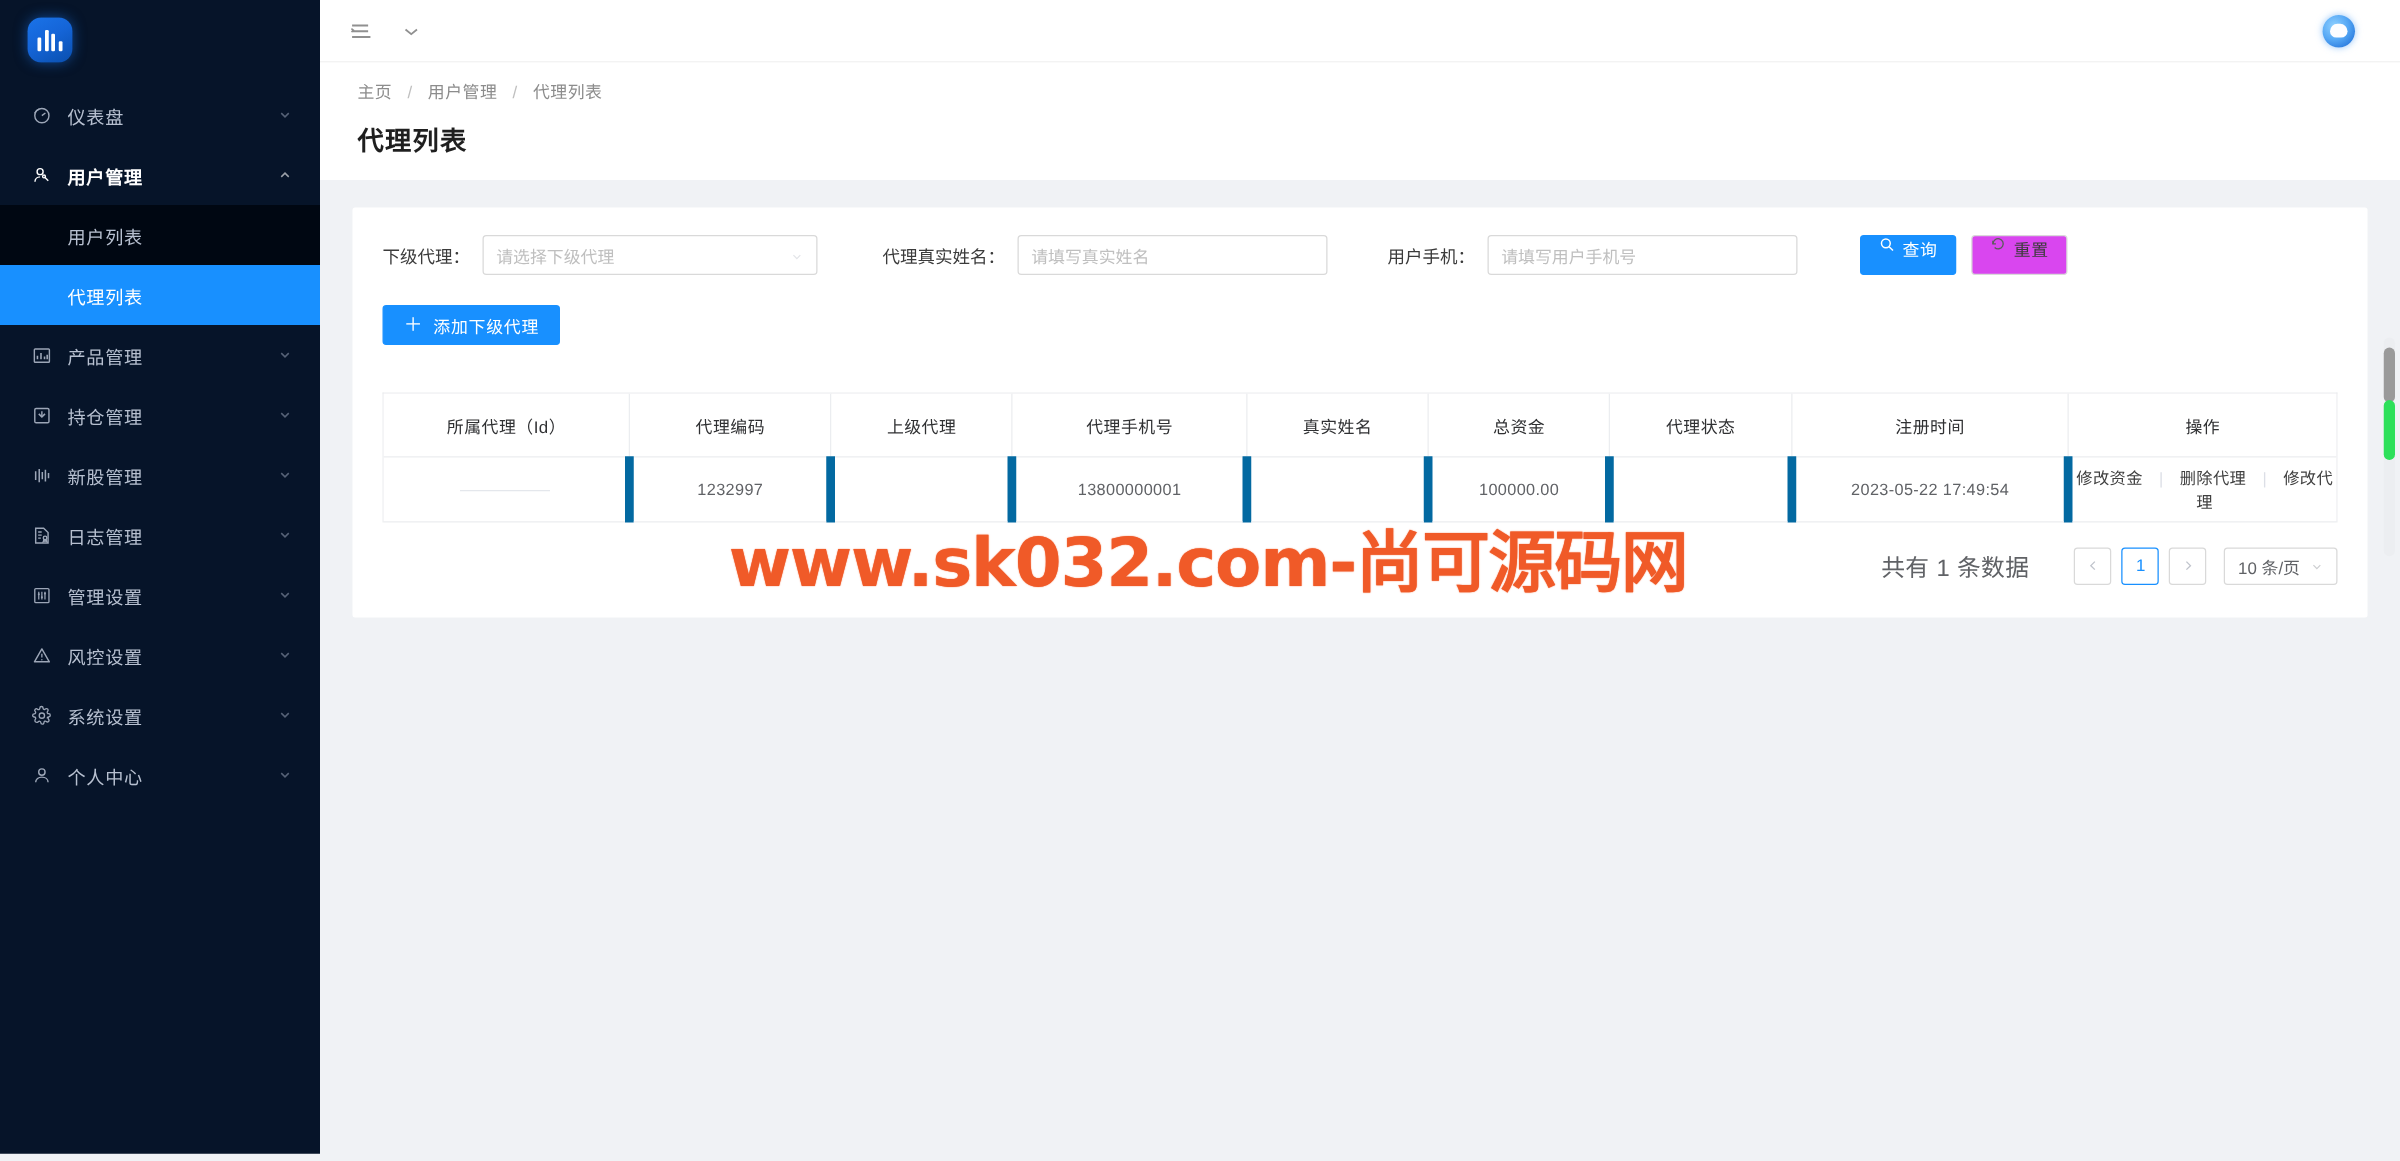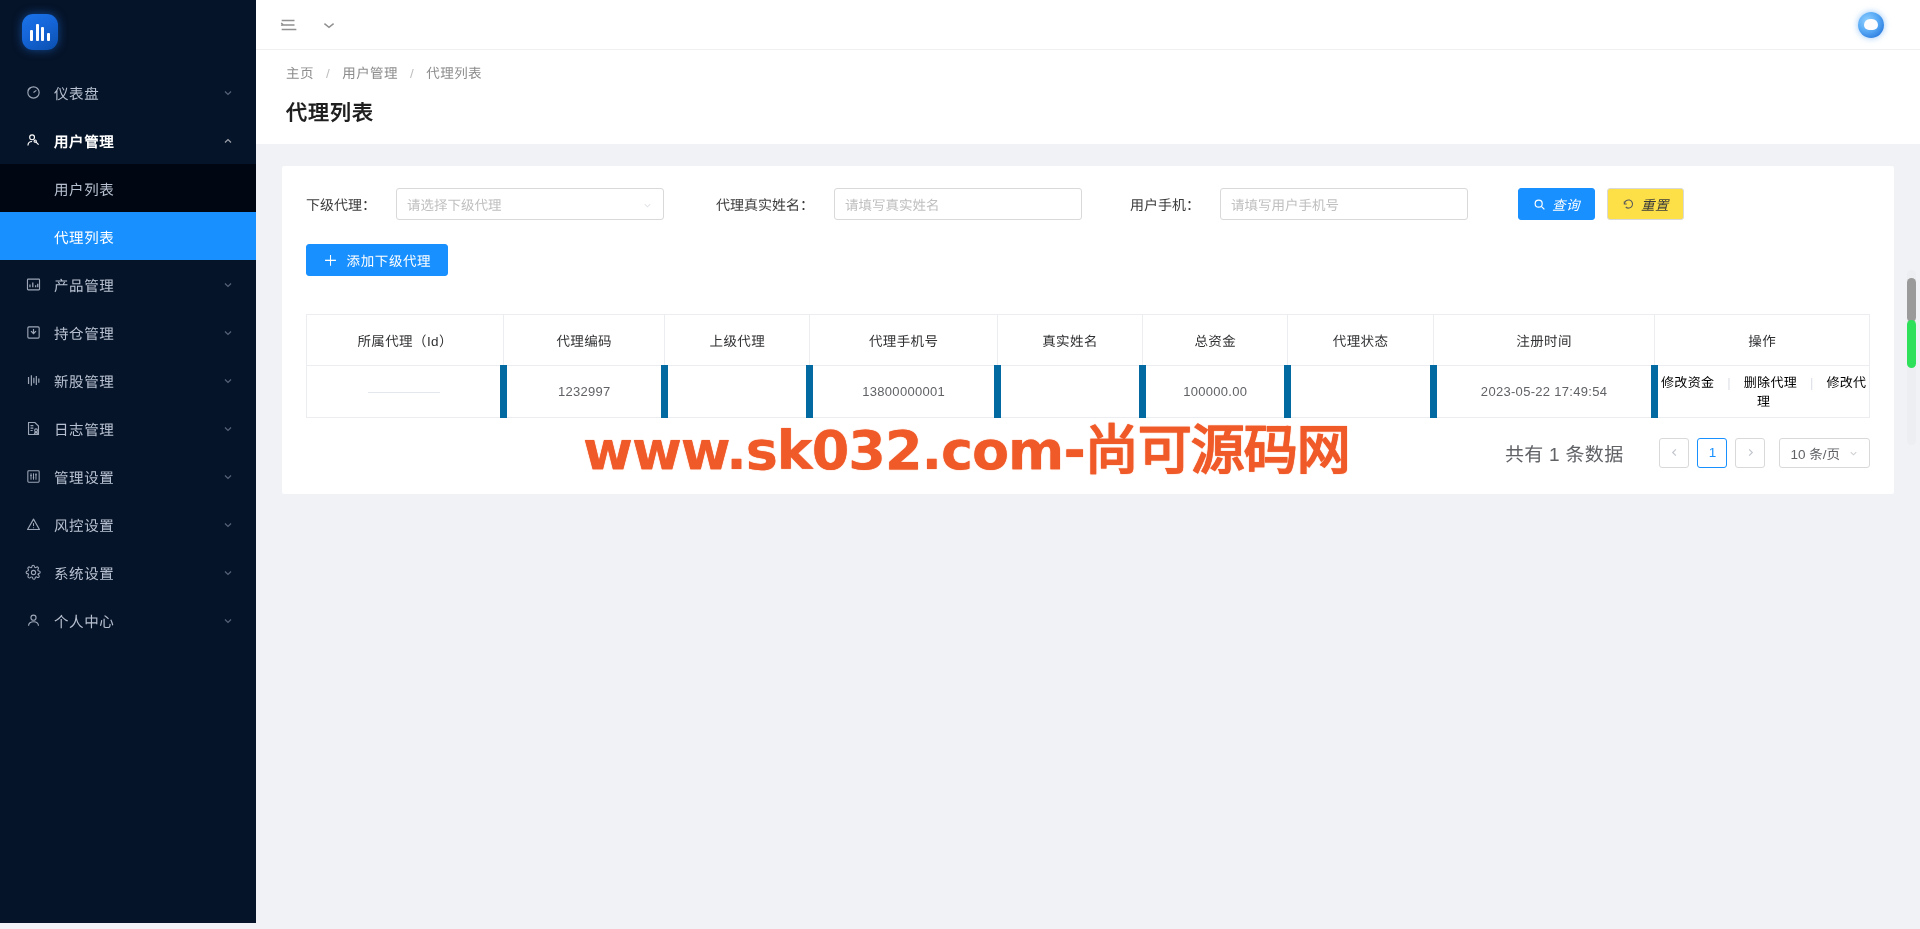--- a/index.html
+++ b/index.html
@@ -94,35 +94,35 @@
   .card { background: #ffffff; border-radius: 2px; padding: 22px 24px 26px 24px; min-height: 318px; }
 
   
   .filters { display: flex; align-items: center; }
   .fgroup { display: flex; align-items: center; }
   .flabel { font-size: 14px; color: #3b3b3b; white-space: nowrap; }
   .fselect, .finput {
     height: 32px; border: 1px solid #d9d9d9; border-radius: 3px;
     background: #fff; display: flex; align-items: center;
     padding: 14px 10px; font-size: 13.5px; color: #bfbfbf;
-    margin-left: 20px;
+    margin-left: 10px;
   }
   .fselect { width: 268px; justify-content: space-between; cursor: pointer; }
   .finput  { width: 248px; cursor: text; }
   .fselect .caret { width: 11px; height: 11px; opacity: .45; }
   .gap-a { width: 52px; }
   .gap-b { width: 48px; }
   .gap-c { width: 50px; }
   .btn {
-    height: 32px; border-radius: 3px; display: inline-flex; align-items: center;
-    padding: 0 14px; font-size: 13.5px; cursor: pointer; letter-spacing: .5px; font-style: italic;
+    height: 32px; border-radius: 3px; display: inline-flex; 
+    padding: 0 14px; font-size: 13.5px; cursor: pointer; letter-spacing: .5px;
   }
   .btn .bi { width: 13px; height: 13px; margin-right: 6px; }
   .btn-primary { background: #1890ff; color: #fff; border: 1px solid #1890ff; }
-  .btn-default { background: #fde047; color: #3b3b3b; border: 1px solid #d9d9d9; margin-left: 12px; }
+  .btn-default { background: #d946ef; color: #3b3b3b; border: 1px solid #d9d9d9; margin-left: 12px; }
 
   .addrow { margin-top: 24px; }
   .btn-add {
     height: 32px; background: #1890ff; border: 1px solid #1890ff; color: #fff;
     border-radius: 3px; display: inline-flex; align-items: center; padding: 0 16px;
     font-size: 13.5px; cursor: pointer; letter-spacing: .6px;
   }
   .btn-add .plus { font-size: 15px; margin-right: 8px; line-height: 1; }
 
   
@@ -134,21 +134,21 @@
     background: #ffffff; text-align: center; letter-spacing: .4px;
   }
   table.grid th:last-child { border-right: none; }
   table.grid td {
     height: 52px; font-size: 13px; color: #606266; text-align: center;
     border-right: 7px solid #0369a1; border-bottom: 1px solid #ebedf0;
     background: #ffffff; letter-spacing: .3px;
   }
   table.grid td:last-child { border-right: none; }
   .dash { display: inline-block; width: 72px; height: 1px; background: #e4e7ec; vertical-align: middle; }
-  .oplink { color: #000000; cursor: pointer; font-size: 13px; }
+  .oplink { color: #404040; cursor: pointer; font-size: 13px; }
   .opdiv { color: #dcdfe6; margin: 0 9px; }
 
   
   .pager { display: flex; justify-content: flex-end; align-items: center; margin-top: 20px; }
   .ptotal { font-size: 19px; color: #606266; margin-right: 28px; letter-spacing: .3px; }
   .pbox {
     min-width: 30px; height: 30px; border: 1px solid #d9d9d9; border-radius: 3px;
     background: #fff; display: inline-flex; align-items: center; justify-content: center;
     font-size: 13.5px; color: #bfbfbf; margin-left: 8px; cursor: pointer; padding: 0 6px;
   }

